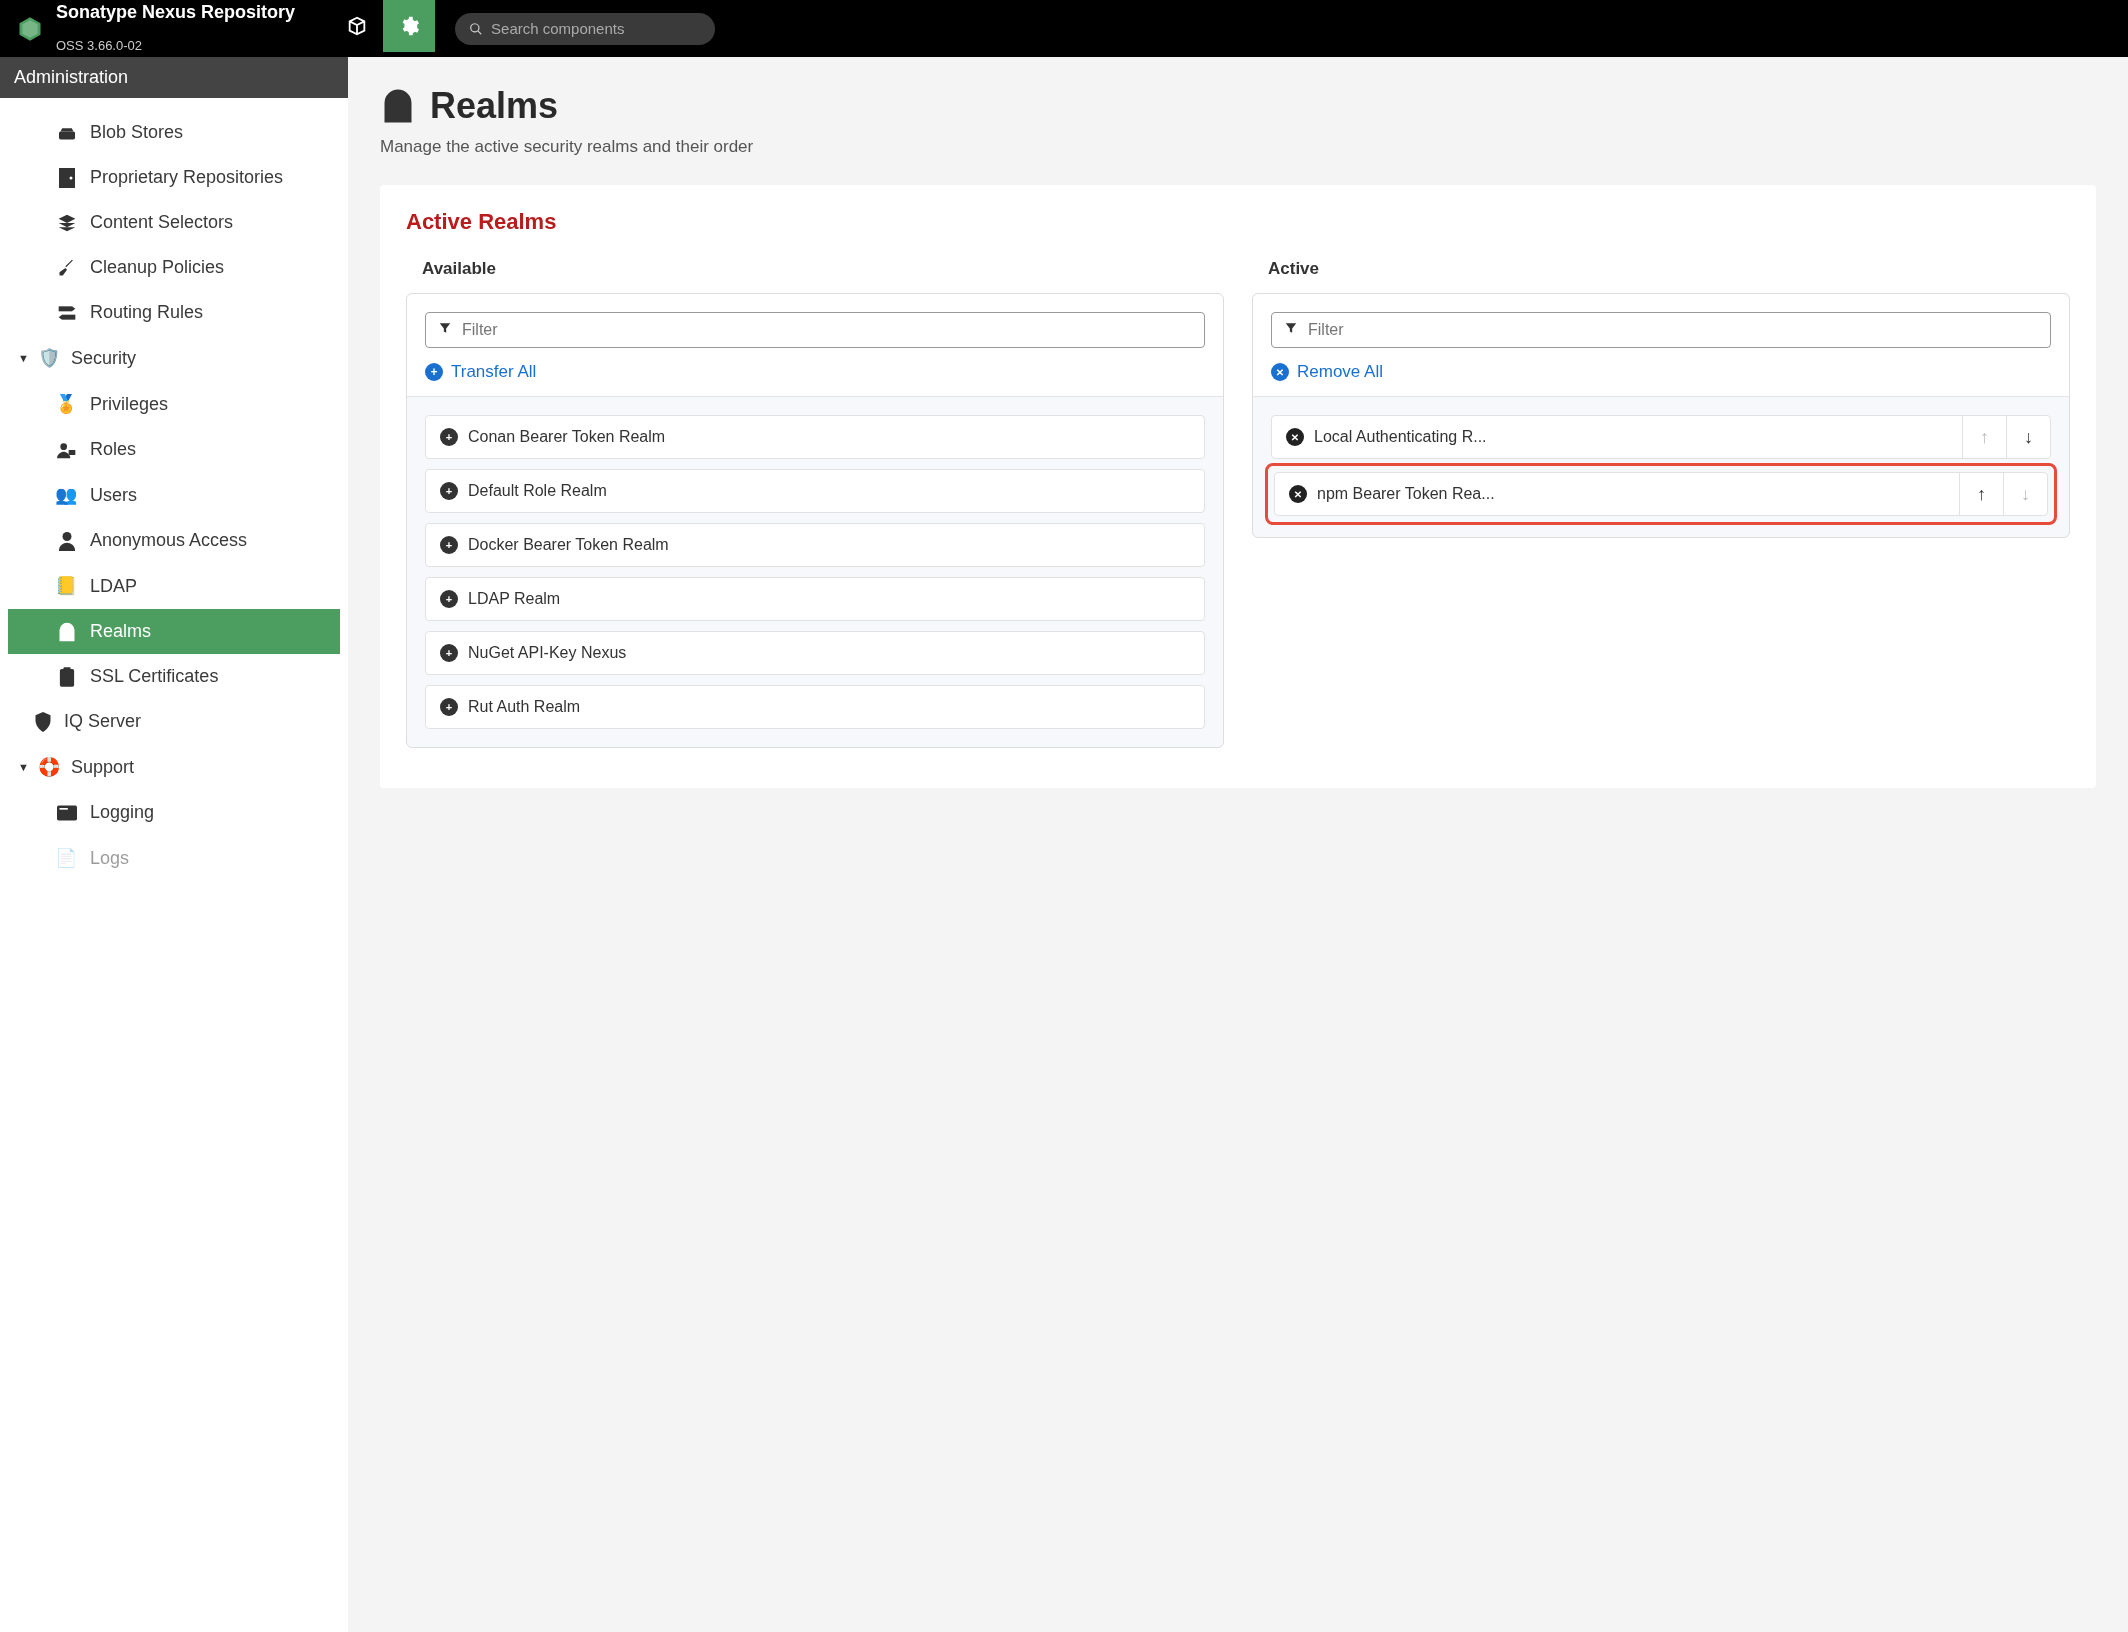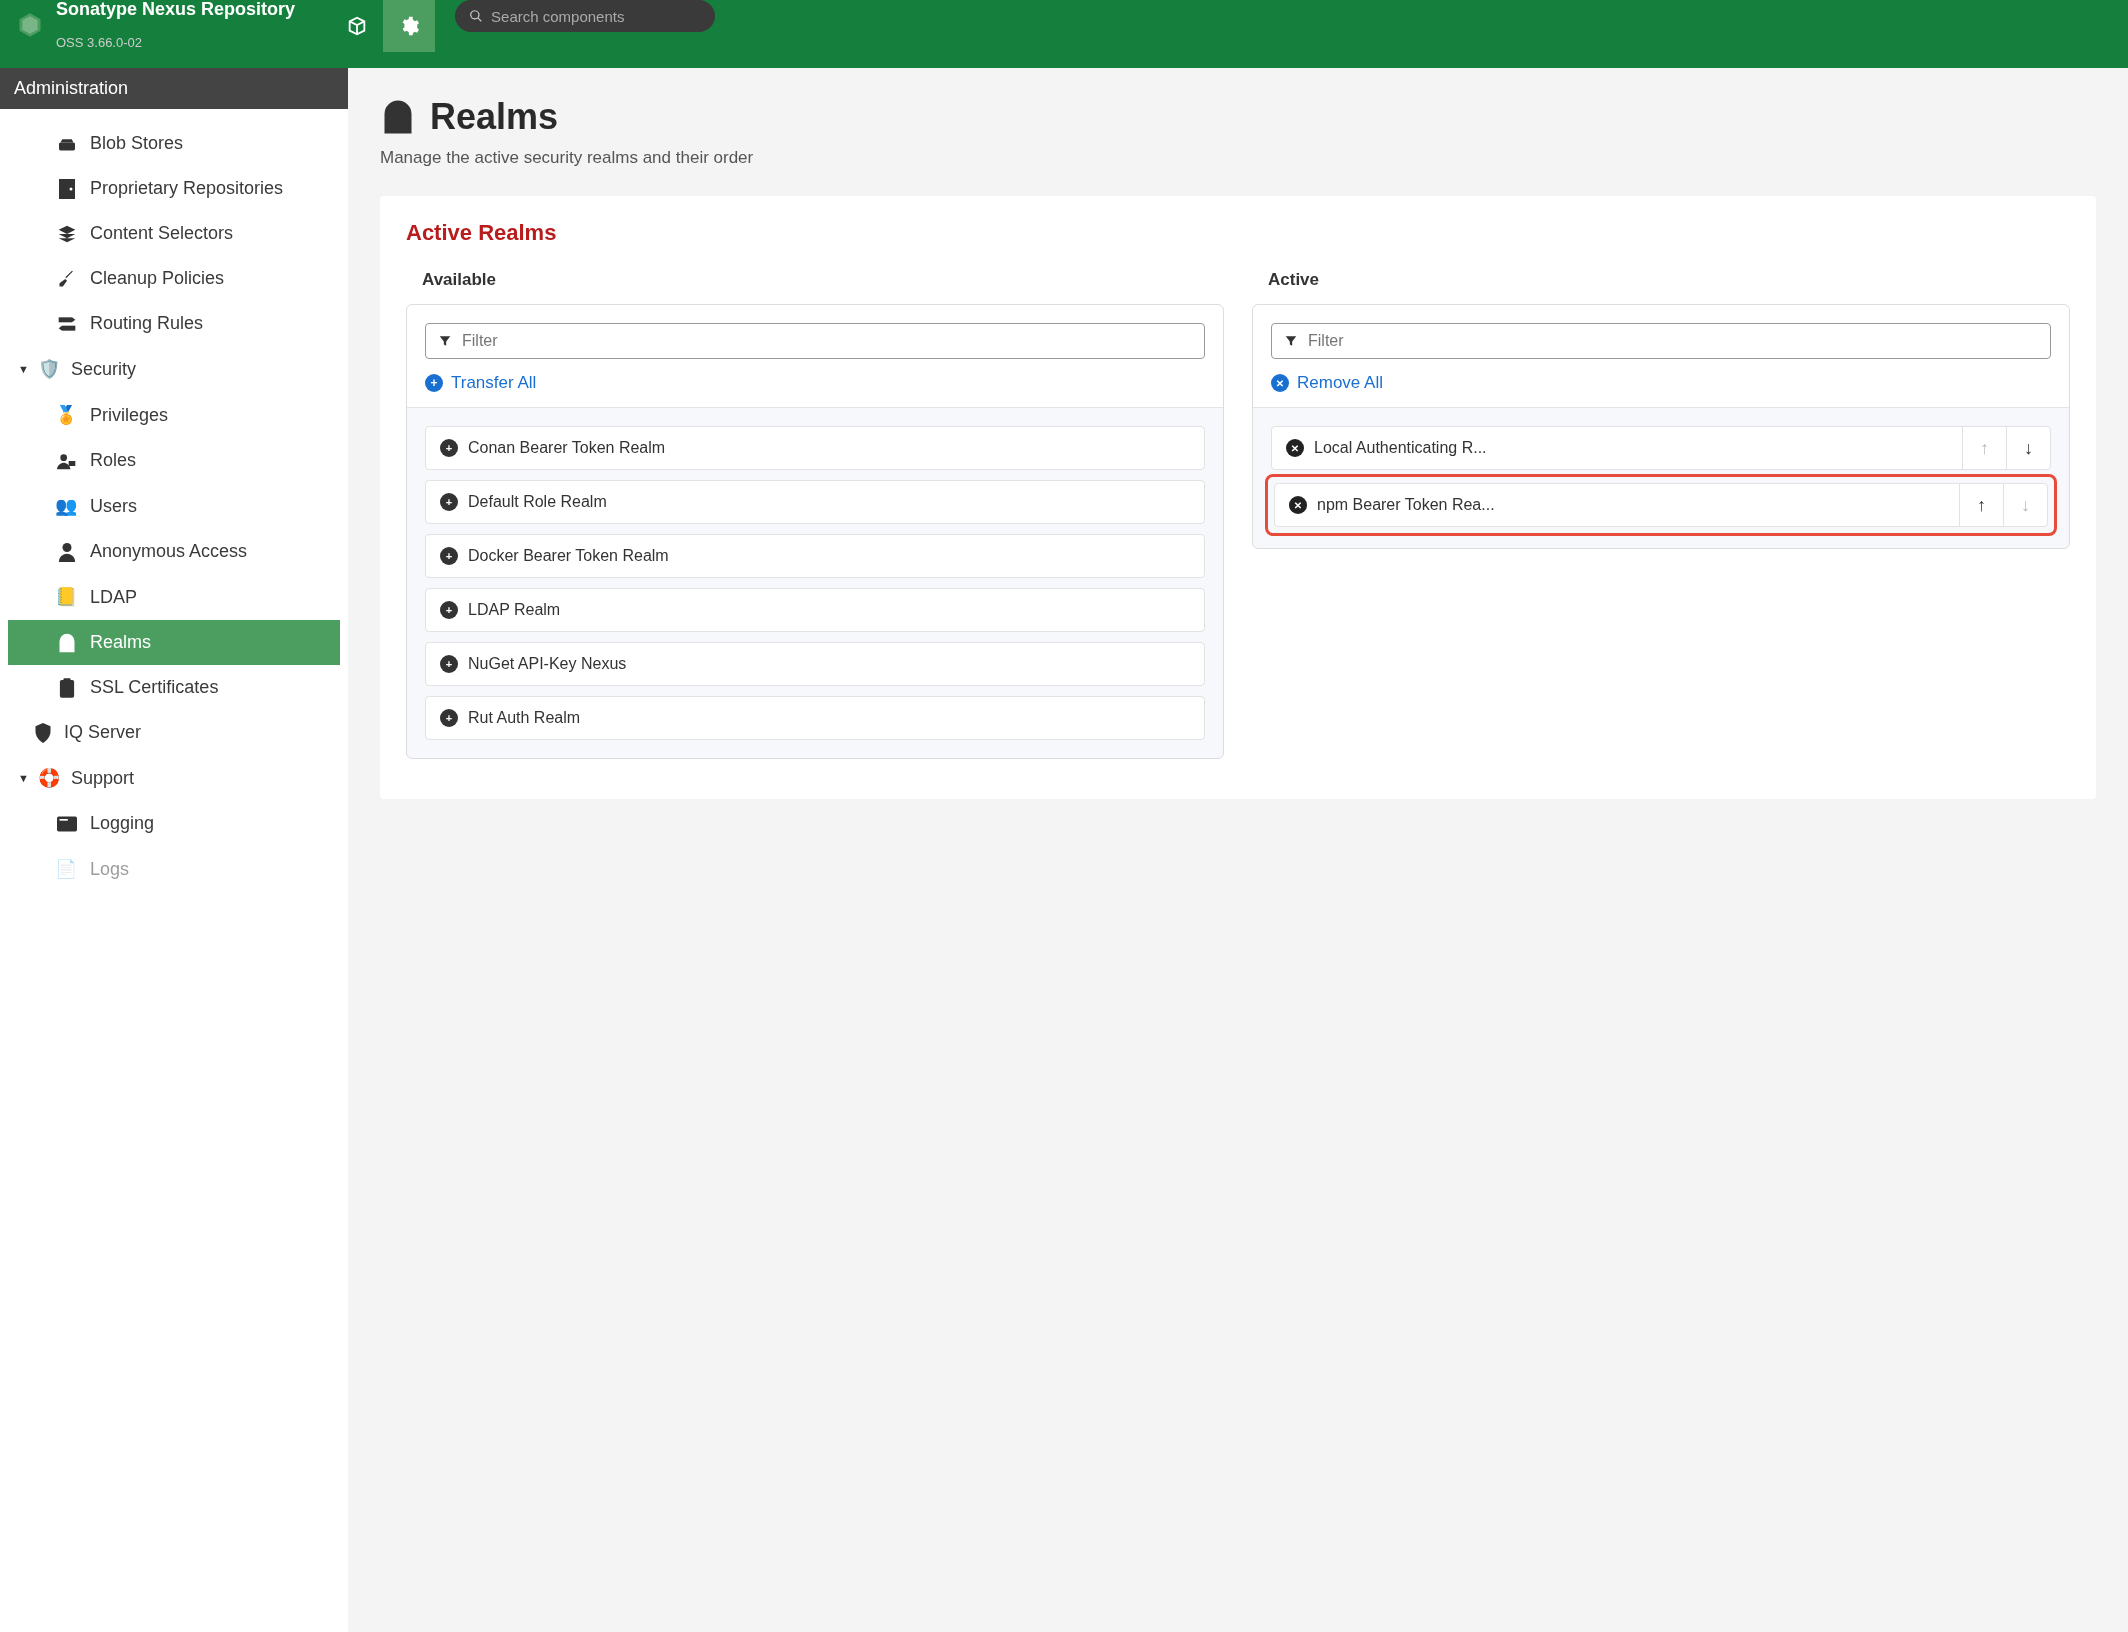--- a/index.html
+++ b/index.html
@@ -1,19 +1,19 @@
 <!DOCTYPE html>
 <html><head>
 <meta charset="utf-8">
 <style>
 * { box-sizing: border-box; margin: 0; padding: 0; }
 body { font-family: -apple-system, BlinkMacSystemFont, "Segoe UI", Helvetica, Arial, sans-serif; background: #f4f4f4; color: #333; }
 
 
-.header { background: #15803d; color: #fff; display: flex; align-items: flex-start; height: 68px; }
+.header { background: #000000; color: #fff; display: flex; align-items: center; height: 57px; }
 .brand { display: flex; align-items: center; padding: 0 16px; gap: 12px; flex: 0 0 auto; }
 .brand-logo { width: 28px; height: 28px; }
 .brand-text { display: flex; flex-direction: column; line-height: 1.1; }
 .brand-title { font-size: 18px; font-weight: 600; }
 .brand-version { font-size: 13px; color: #ccc; margin-top: 16px; }
 .header-icons { display: flex; align-items: stretch; height: 100%; margin-left: 20px; }
 .header-icon-btn { width: 52px; height: 52px; display: flex; align-items: center; justify-content: center; color: #fff; cursor: pointer; }
 .header-icon-btn.active { background: #4b9e5f; }
 .search-wrap { margin-left: 20px; background: #3a3a3a; border-radius: 18px; height: 32px; display: flex; align-items: center; padding: 0 14px; width: 260px; }
 .search-wrap input { background: transparent; border: none; outline: none; color: #fff; font-size: 15px; width: 100%; }
@@ -40,21 +40,21 @@
 
 .panel { background: #fff; margin-top: 28px; border-radius: 4px; padding: 24px 26px 40px; }
 .panel-title { font-size: 22px; font-weight: 700; color: #b91c1c; margin-bottom: 24px; }
 
 .cols { display: flex; gap: 28px; }
 .col { flex: 1; }
 .col-label { font-size: 17px; font-weight: 700; margin-bottom: 14px; margin-left: 16px; }
 
 .box { border: 1px solid #ddd; border-radius: 6px; background: #f7f8fb; }
 .box-head { background: #fff; border-bottom: 1px solid #e4e4e4; padding: 18px 18px 14px; border-radius: 6px 6px 0 0; }
-.filter-input { display: flex; align-items: center; border: 1px solid #999; border-radius: 4px; padding: 8px 12px; gap: 10px; }
+.filter-input { display: flex; border: 1px solid #999; border-radius: 4px; padding: 8px 12px; gap: 10px; }
 .filter-input input { border: none; outline: none; font-size: 16px; flex: 1; }
 .action-link { display: flex; align-items: center; gap: 8px; color: #1a70d1; font-size: 17px; margin-top: 14px; cursor: pointer; }
 .action-link .circ { width: 18px; height: 18px; border-radius: 50%; background: #1a70d1; color: #fff; display: inline-flex; align-items: center; justify-content: center; font-size: 12px; font-weight: bold; }
 
 .list-body { padding: 18px; display: flex; flex-direction: column; gap: 10px; }
 .realm-item { background: #fff; border: 1px solid #e2e2e2; border-radius: 4px; padding: 12px 14px; display: flex; align-items: center; gap: 10px; font-size: 16px; cursor: pointer; }
 .realm-item .plus { width: 18px; height: 18px; border-radius: 50%; background: #333; color: #fff; display: inline-flex; align-items: center; justify-content: center; font-size: 11px; font-weight: bold; }
 
 .active-row { display: flex; gap: 0; background: #fff; border: 1px solid #e2e2e2; border-radius: 4px; overflow: hidden; align-items: stretch; }
 .active-label { flex: 1; display: flex; align-items: center; gap: 10px; padding: 12px 14px; font-size: 16px; overflow: hidden; white-space: nowrap; }

